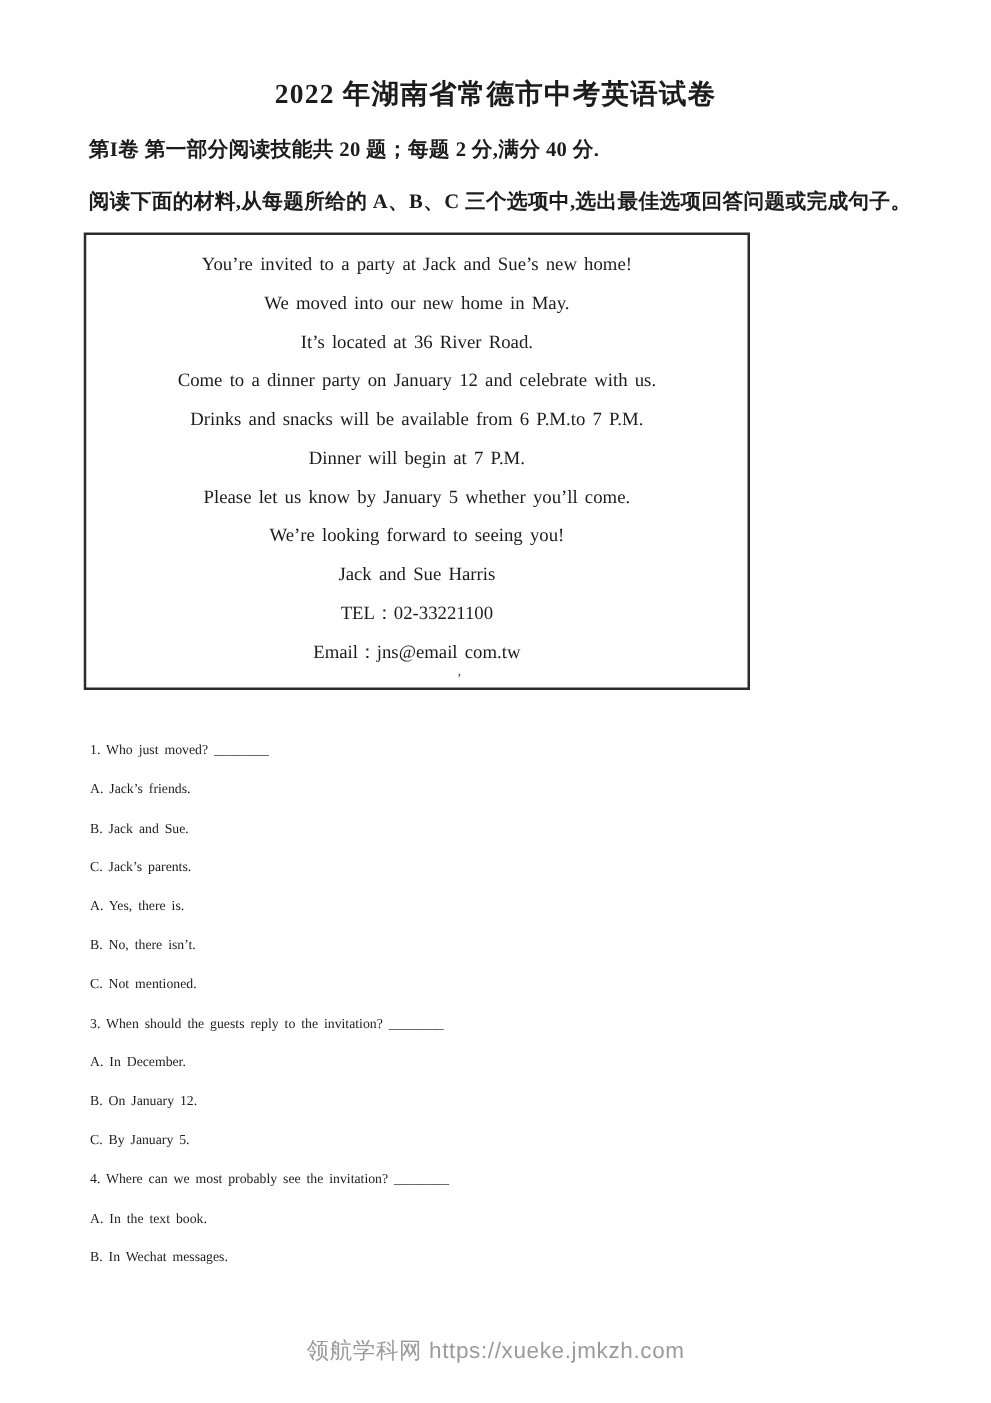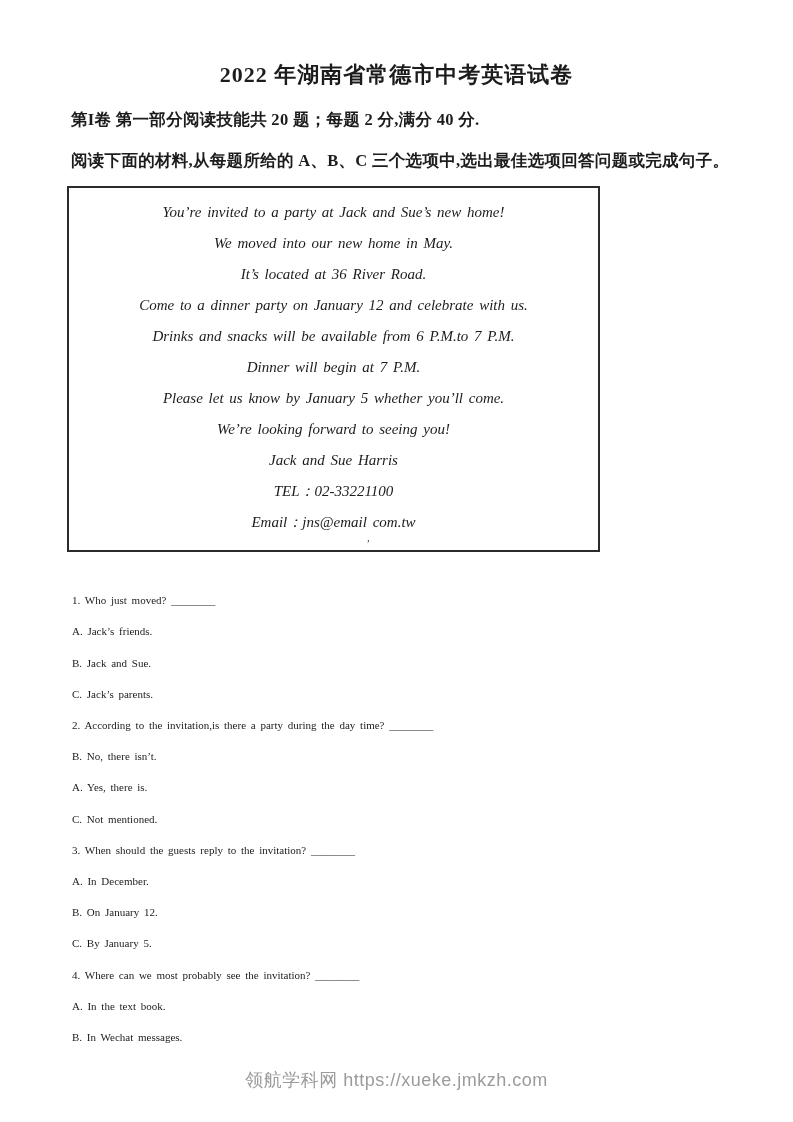--- a/index.html
+++ b/index.html
@@ -30,21 +30,20 @@
     line-height: 1.25;
     letter-spacing: 0.3px;
   }
   .invitation-box {
     box-sizing: border-box;
     margin: 15px 0 0 67px;
     width: 533px;
     border: 2px solid #2b2b2b;
     text-align: center;
     padding: 9px 0 2px 0;
-    font-style: italic;
   }
   .invitation-box .inv-line {
     margin: 0;
     font-size: 15px;
     line-height: 31px;
     word-spacing: 2px;
   }
   .invitation-box .stray {
     margin: 0;
     font-size: 11px;
@@ -97,23 +96,22 @@
     <p class="inv-line">Email：jns@email com.tw</p>
     <p class="stray">’</p>
   </div>
 
   <div class="questions">
     <p>1. Who just moved? ________</p>
     <p>A. Jack’s friends.</p>
     <p>B. Jack and Sue.</p>
     <p>C. Jack’s parents.</p>
 
-    <p>2. According to the invitation,is there a party during the day time? ________</p>
+    <p>A. Yes, there is.</p>
     <p>B. No, there isn’t.</p>
-    <p>A. Yes, there is.</p>
     <p>C. Not mentioned.</p>
 
     <p>3. When should the guests reply to the invitation? ________</p>
     <p>A. In December.</p>
     <p>B. On January 12.</p>
     <p>C. By January 5.</p>
 
     <p>4. Where can we most probably see the invitation? ________</p>
     <p>A. In the text book.</p>
     <p>B. In Wechat messages.</p>

